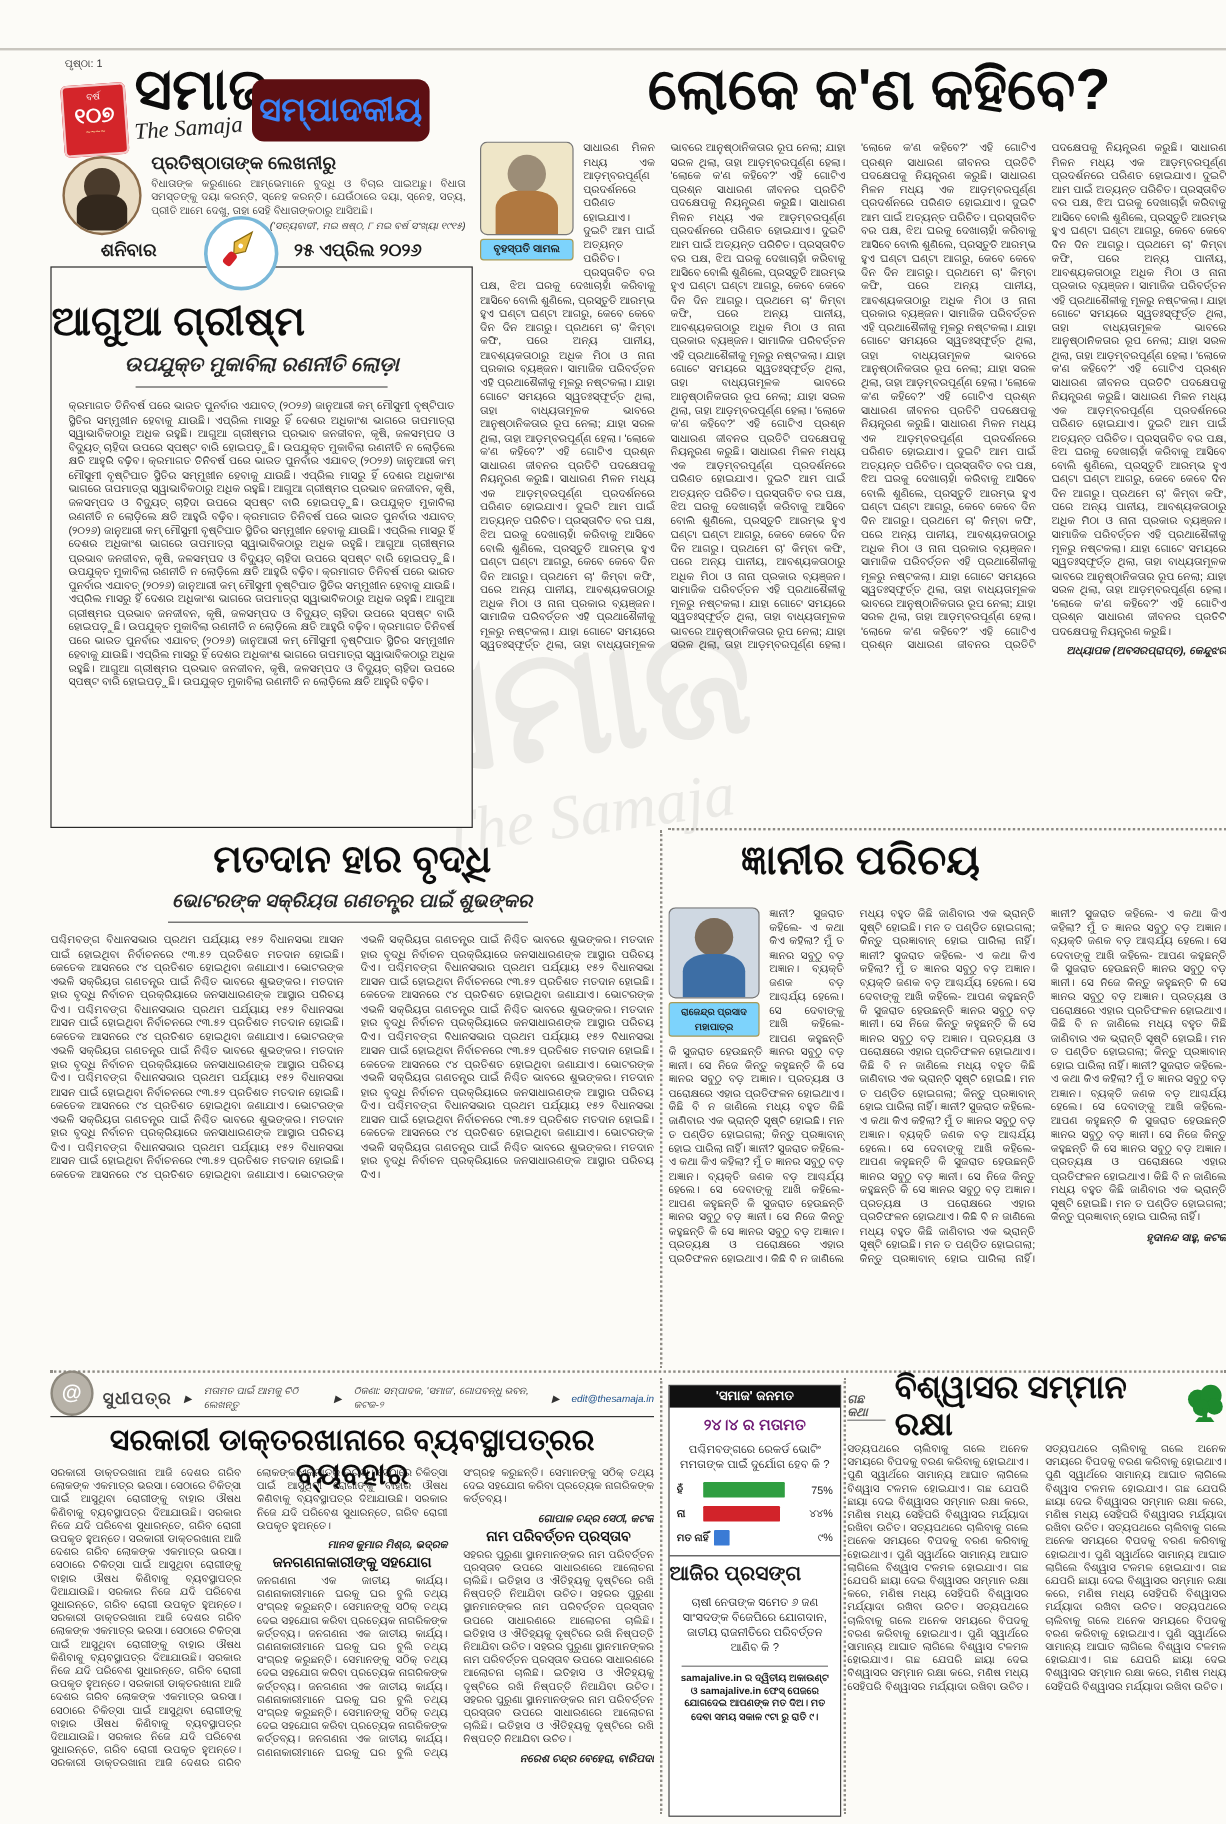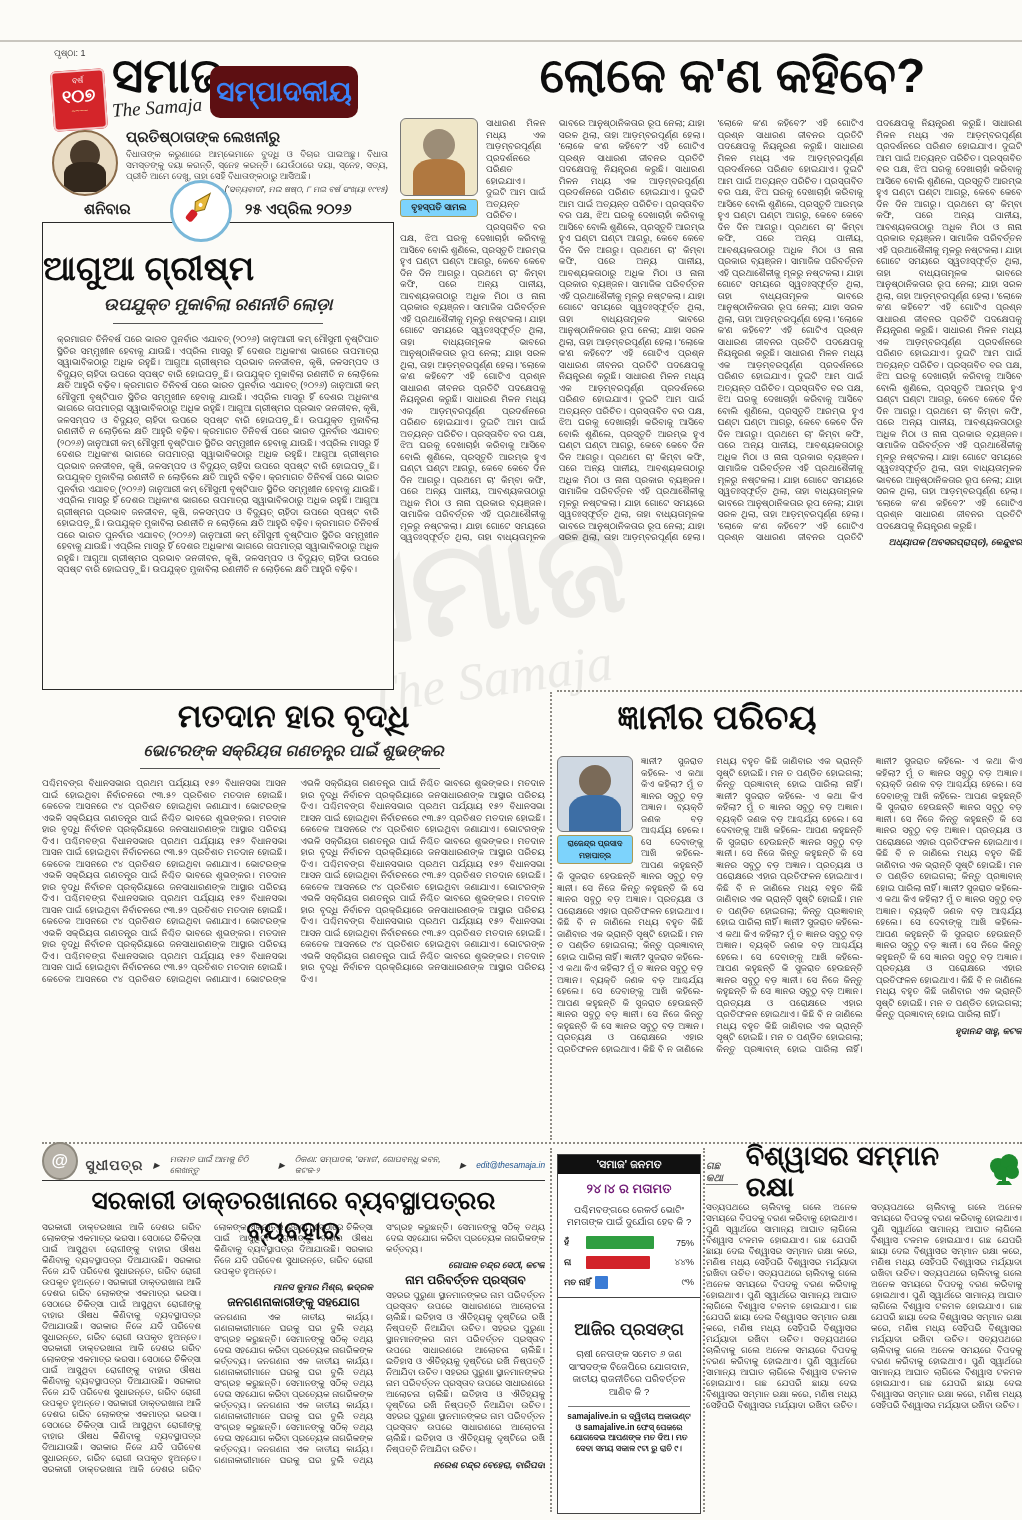--- a/index.html
+++ b/index.html
@@ -176,21 +176,21 @@
         <span style="font-size:9px;font-weight:bold;width:18px;">ନା</span>
         <span class="poll-bar bar-no" style="display: inline-block; width: 63.8px;"></span>
         <span style="font-size:9px;margin-left:auto;">୪୪%</span>
       </div>
       <div style="display:flex;align-items:center;gap:4px;">
         <span style="font-size:8.5px;font-weight:bold;">ମତ ନାହିଁ</span>
         <span class="poll-bar bar-none" style="display: inline-block; width: 13.05px;"></span>
         <span style="font-size:9px;margin-left:auto;">୯%</span>
       </div>
     </div>
-    <div style="border-top:1px solid #444;margin-top:8px;padding-top:22px;text-align:center;font-size:17px;font-weight:bold;">ଆଜିର ପ୍ରସଙ୍ଗ</div>
+    <div style="border-top:1px solid #444;margin-top:8px;padding-top:5px;text-align:left;font-size:17px;font-weight:bold;">ଆଜିର ପ୍ରସଙ୍ଗ</div>
     <div style="font-size:9.5px;text-align:center;margin:8px 8px;line-height:12.5px;">ଚାଷୀ ନେତାଙ୍କ ସମେତ ୬ ଜଣ ସାଂସଦଙ୍କ ବିଜେପିରେ ଯୋଗଦାନ, ଜାତୀୟ ରାଜନୀତିରେ ପରିବର୍ତ୍ତନ ଆଣିବ କି ?</div>
     <div style="border-top:1px solid #777;margin:4px 10px;"></div>
     <div style="font-size:8.2px;font-weight:bold;text-align:center;margin:5px 7px;line-height:10.5px;">samajalive.in ର ଦ୍ୱିତୀୟ ଅକାଉଣ୍ଟ ଓ samajalive.in ଫେସ୍ ପେଜରେ ଯୋଗଦେଇ ଆପଣଙ୍କ ମତ ଦିଅ। ମତ ଦେବା ସମୟ ସକାଳ ୯ଟା ରୁ ରାତି ୯।</div>
   </div>
 
   <div class="abs" style="left:706px;top:1148px;width:316px;height:48px;z-index:2;display:flex;align-items:center;justify-content:center;gap:8px;">
     <span style="font-size:10px;font-weight:bold;font-style:italic;color:#555;border-bottom:1px solid #777;">ଗଛ କଥା</span>
     <span class="headline" style="font-size:27px;">ବିଶ୍ୱାସର ସମ୍ମାନ ରକ୍ଷା</span>
     <span>
       <svg width="36" height="36" viewBox="0 0 36 36">

